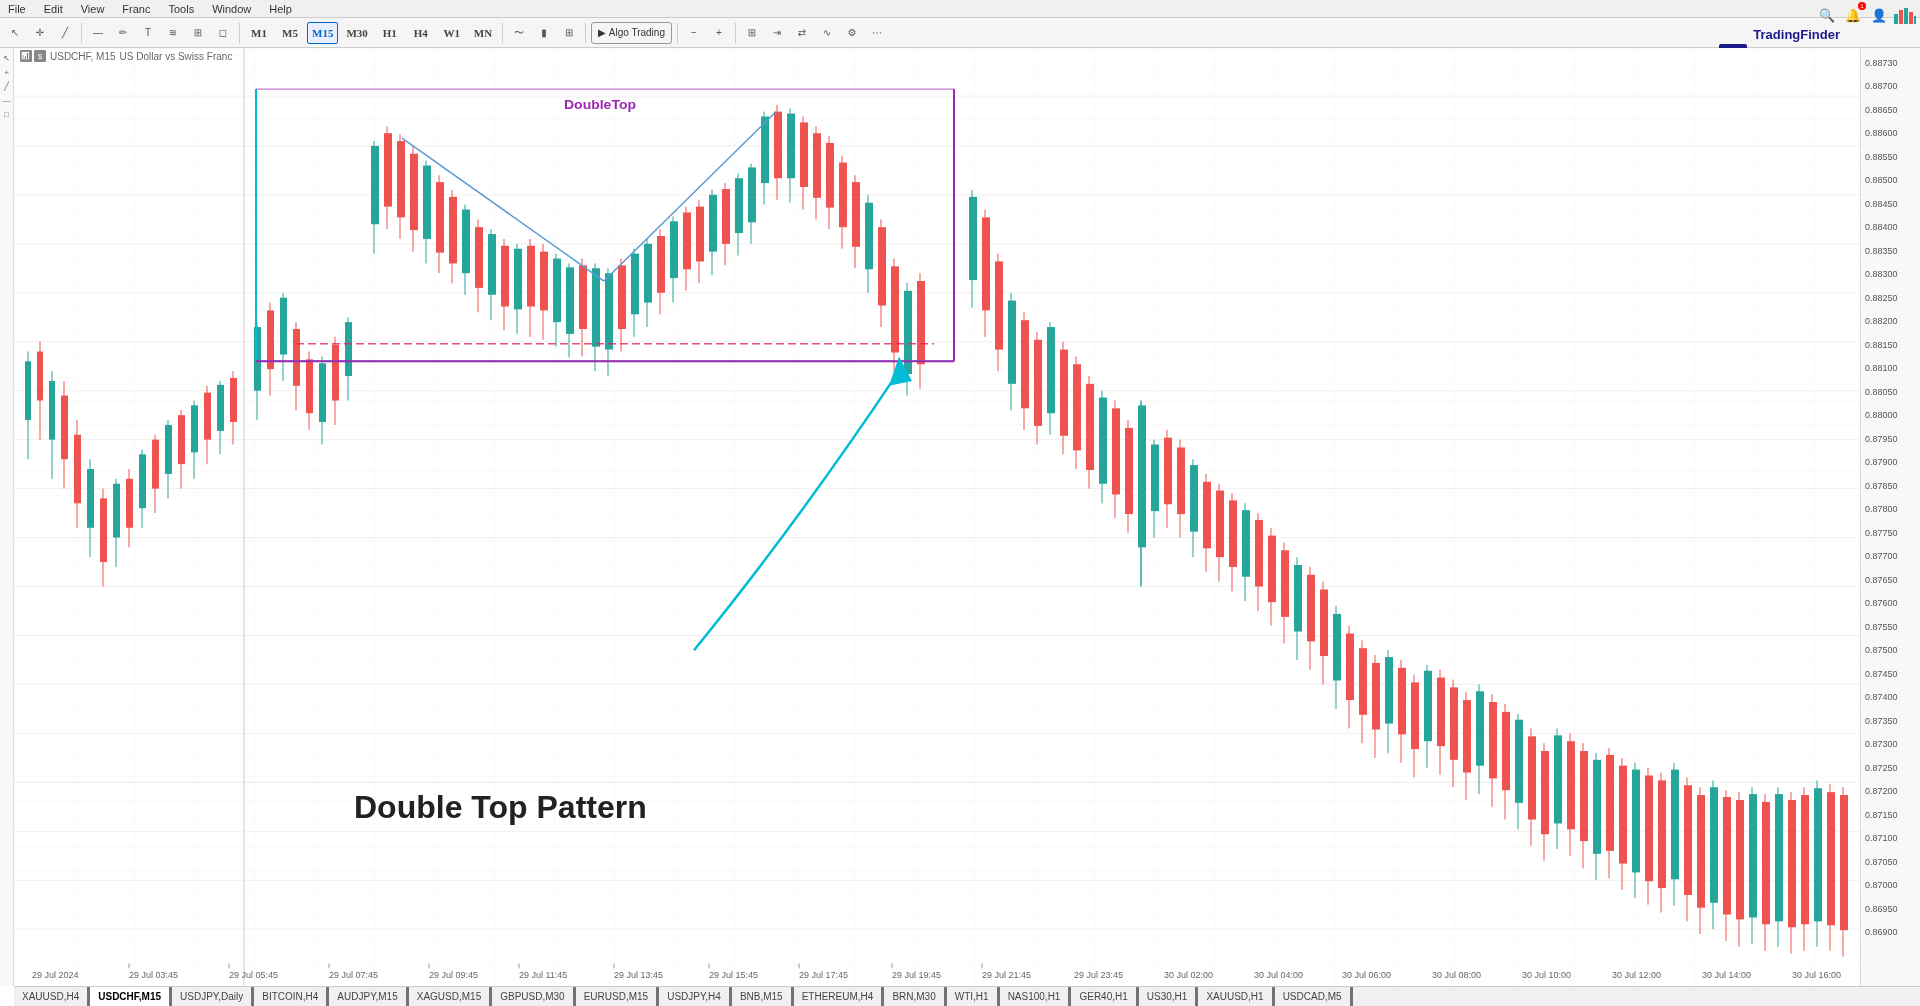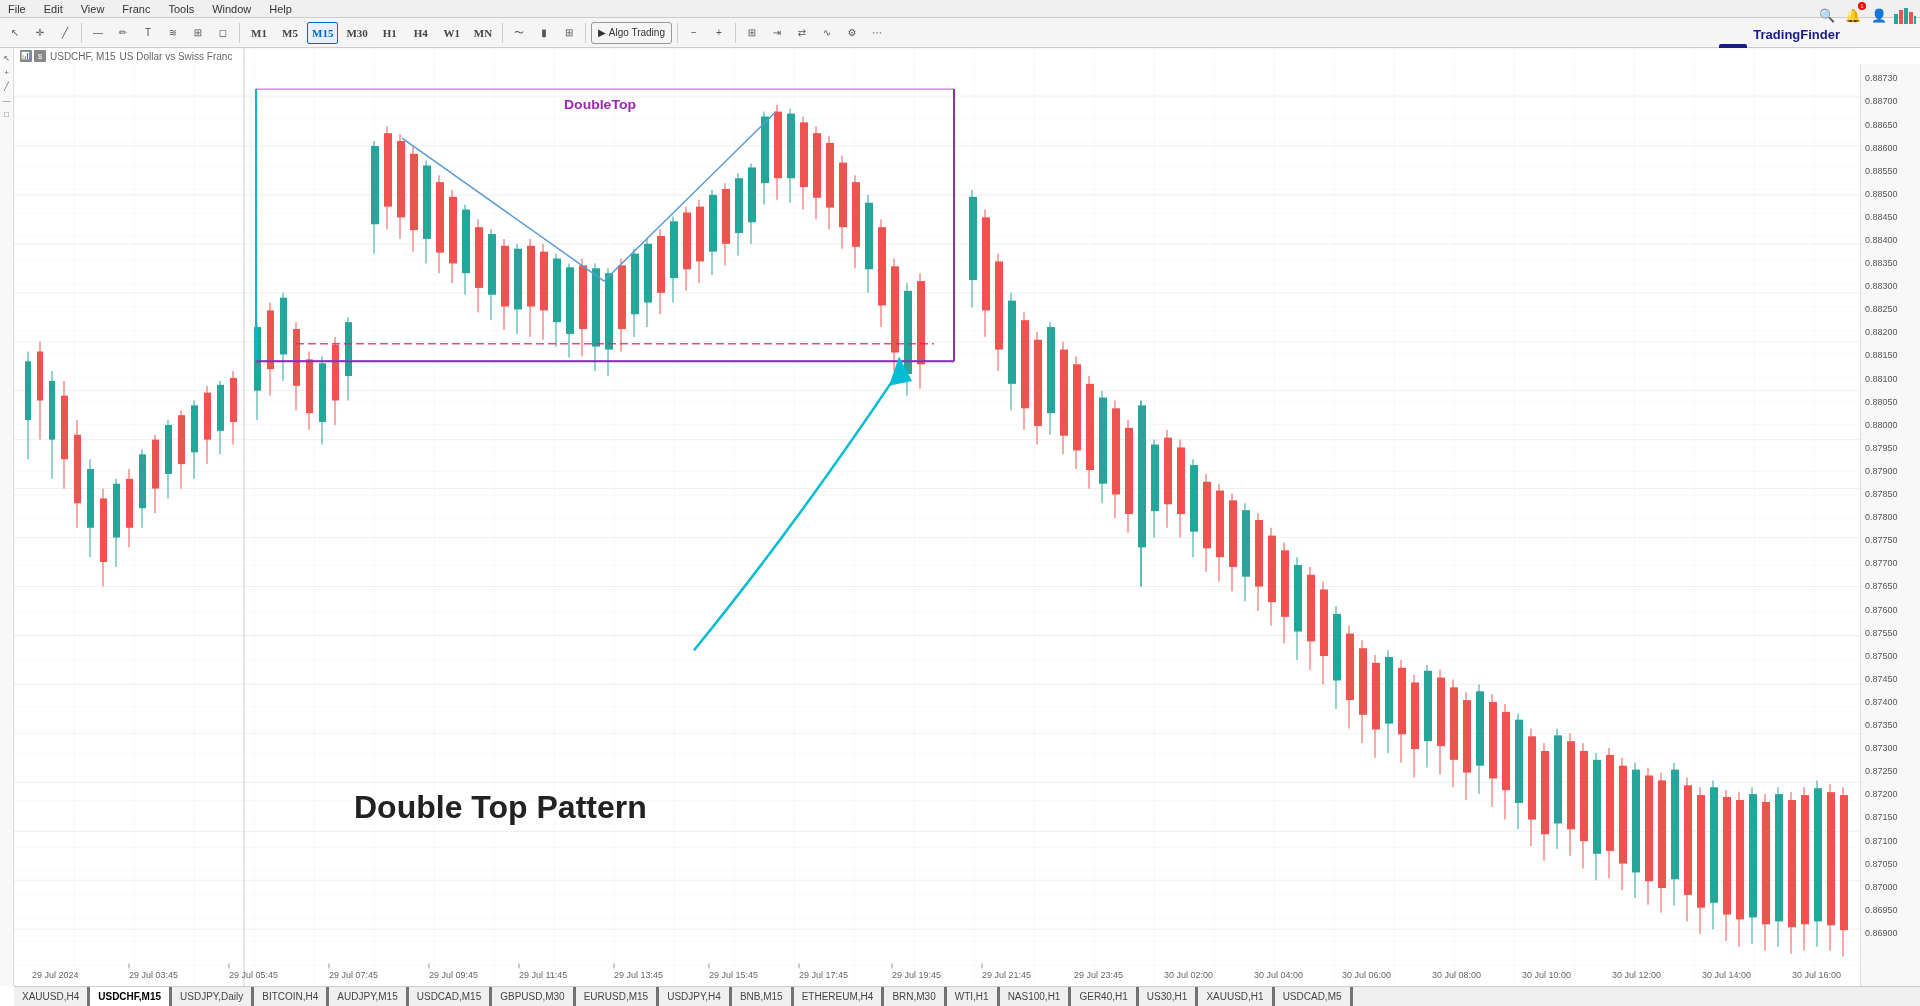--- a/index.html
+++ b/index.html
@@ -116,21 +116,21 @@
       color: #666;
       display: flex; align-items: center; gap: 4px;
       z-index: 10;
     }
     .symbol-icons { display: flex; gap: 2px; }
     .sym-icon { width: 12px; height: 12px; background: #888; border-radius: 1px; font-size: 7px; display: flex; align-items: center; justify-content: center; color: white; }
 
     
     #price-scale {
       position: absolute;
-      right: 0; top: 16px; bottom: 0;
+      right: 0; top: 0; bottom: 0;
       width: 60px;
       background: #f8f8f8;
       border-left: 1px solid #ddd;
       overflow: hidden;
     }
 
     
     #bottom-tabs {
       position: absolute;
       bottom: 0; left: 14px; right: 0;
@@ -857,21 +857,21 @@
     </svg>
   </div>
 </div>
 
 <div id="bottom-tabs">
   <div class="chart-tab">XAUUSD,H4</div>
   <div class="chart-tab active">USDCHF,M15</div>
   <div class="chart-tab">USDJPY,Daily</div>
   <div class="chart-tab">BITCOIN,H4</div>
   <div class="chart-tab">AUDJPY,M15</div>
-  <div class="chart-tab">USDCAD,M15</div>
+  <div class="chart-tab">XAGUSD,M15</div>
   <div class="chart-tab">GBPUSD,M30</div>
   <div class="chart-tab">EURUSD,M15</div>
   <div class="chart-tab">USDJPY,H4</div>
   <div class="chart-tab">BNB,M15</div>
   <div class="chart-tab">ETHEREUM,H4</div>
   <div class="chart-tab">BRN,M30</div>
   <div class="chart-tab">WTI,H1</div>
   <div class="chart-tab">NAS100,H1</div>
   <div class="chart-tab">GER40,H1</div>
   <div class="chart-tab">US30,H1</div>

